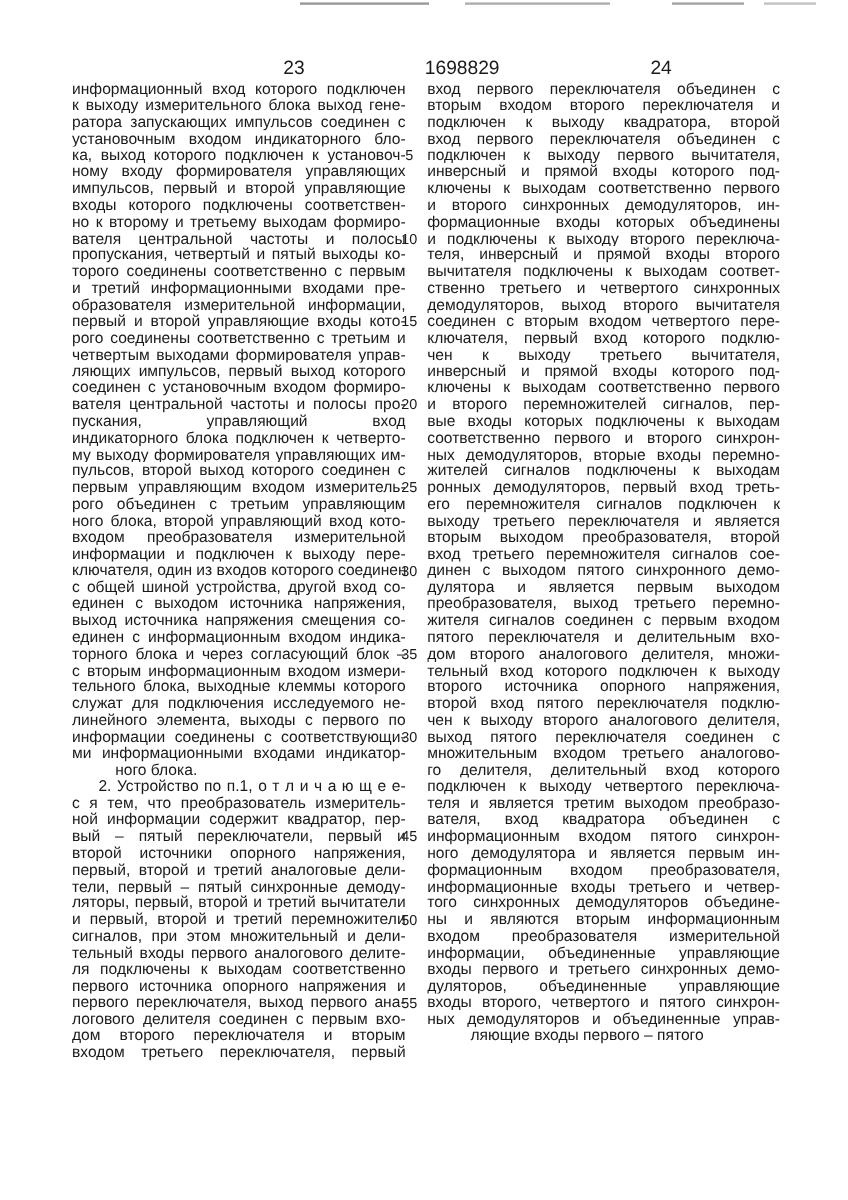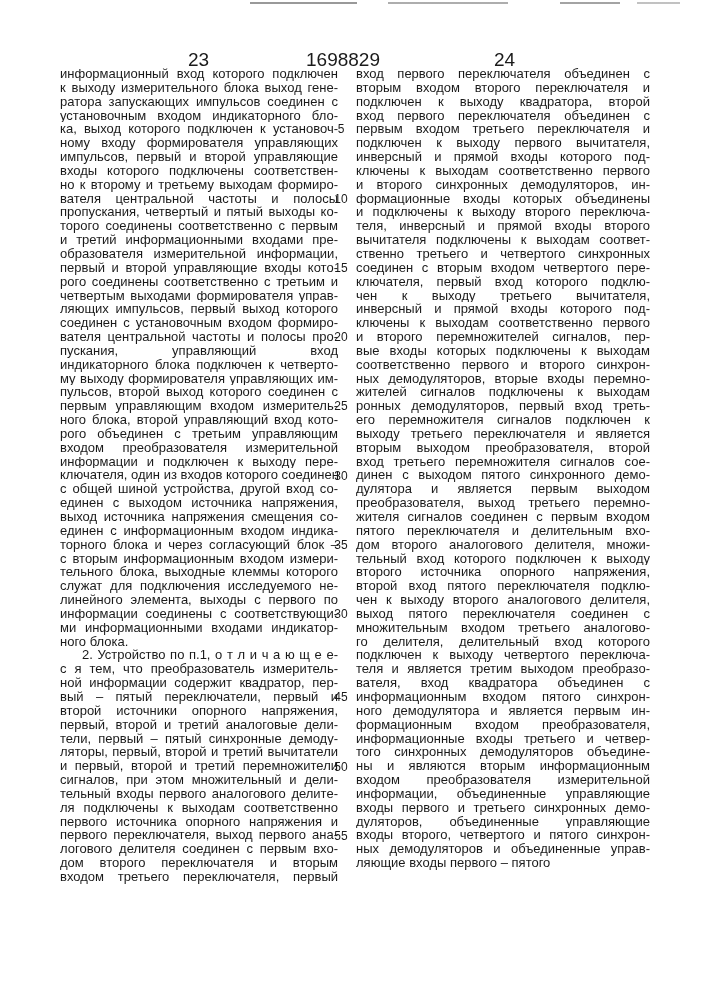--- a/index.html
+++ b/index.html
@@ -1,23 +1,23 @@
 <!DOCTYPE html>
 <html><head>
 <meta charset="utf-8">
 <style>
   html, body { margin:0; padding:0; background:#ffffff; }
   body { width:707px; height:1000px; position:relative; overflow:hidden;
          font-family:"Liberation Sans", "DejaVu Sans", sans-serif; color:#1a1a1a; }
   .topline { position:absolute; top:2px; left:250px; width:430px; height:2px;
              background:linear-gradient(90deg,#555 0 25%,transparent 25% 32%,#777 32% 60%,transparent 60% 72%,#666 72% 86%,transparent 86% 90%,#999 90% 100%); opacity:.6; }
-  .hdr { position:absolute; top:49px; font-size:19px; letter-spacing:0; }
+  .hdr { position:absolute; top:49px; font-size:16px; letter-spacing:0;margin-left:48px; }
   .col { position:absolute; top:67px; font-size:13px; line-height:13.85px; }
   .col .ln { white-space:nowrap; height:13.85px; text-align:justify; text-align-last:justify; overflow:hidden; }
-  .col .ln.last { text-align-last:left; }
+  .col .ln.last { text-align-last:left;margin-left:36px; }
   .col .ln.indent { padding-left:22px; }
   #left { left:60px; width:278px; }
   #right { left:356px; width:294px; }
   .gutter { position:absolute; left:330px; width:22px; text-align:center; font-size:12px; }
 </style>
 </head>
 <body>
 
 <div class="topline"></div>
 
@@ -44,22 +44,22 @@
     <div class="ln">рого соединены соответственно с третьим и</div>
     <div class="ln">четвертым выходами формирователя управ-</div>
     <div class="ln">ляющих импульсов, первый выход которого</div>
     <div class="ln">соединен с установочным входом формиро-</div>
     <div class="ln">вателя центральной частоты и полосы про-</div>
     <div class="ln">пускания, управляющий вход</div>
     <div class="ln">индикаторного блока подключен к четверто-</div>
     <div class="ln">му выходу формирователя управляющих им-</div>
     <div class="ln">пульсов, второй выход которого соединен с</div>
     <div class="ln">первым управляющим входом измеритель-</div>
+    <div class="ln">рого объединен с третьим управляющим</div>
     <div class="ln">ного блока, второй управляющий вход кото-</div>
-    <div class="ln">рого объединен с третьим управляющим</div>
     <div class="ln">входом преобразователя измерительной</div>
     <div class="ln">информации и подключен к выходу пере-</div>
     <div class="ln">ключателя, один из входов которого соединен</div>
     <div class="ln">с общей шиной устройства, другой вход со-</div>
     <div class="ln">единен с выходом источника напряжения,</div>
     <div class="ln">выход источника напряжения смещения со-</div>
     <div class="ln">единен с информационным входом индика-</div>
     <div class="ln">торного блока и через согласующий блок –</div>
     <div class="ln">с вторым информационным входом измери-</div>
     <div class="ln">тельного блока, выходные клеммы которого</div>
@@ -84,30 +84,30 @@
     <div class="ln">первого переключателя, выход первого ана-</div>
     <div class="ln">логового делителя соединен с первым вхо-</div>
     <div class="ln">дом второго переключателя и вторым</div>
     <div class="ln">входом третьего переключателя, первый</div>
   </div>
 <div class="col" id="right">
     <div class="ln">вход первого переключателя объединен с</div>
     <div class="ln">вторым входом второго переключателя и</div>
     <div class="ln">подключен к выходу квадратора, второй</div>
     <div class="ln">вход первого переключателя объединен с</div>
-    <div class="ln">первым входом третьего переключателя и</div>
     <div class="ln">подключен к выходу первого вычитателя,</div>
     <div class="ln">инверсный и прямой входы которого под-</div>
     <div class="ln">ключены к выходам соответственно первого</div>
     <div class="ln">и второго синхронных демодуляторов, ин-</div>
     <div class="ln">формационные входы которых объединены</div>
     <div class="ln">и подключены к выходу второго переключа-</div>
     <div class="ln">теля, инверсный и прямой входы второго</div>
     <div class="ln">вычитателя подключены к выходам соответ-</div>
     <div class="ln">ственно третьего и четвертого синхронных</div>
+    <div class="ln">демодуляторов, выход второго вычитателя</div>
     <div class="ln">соединен с вторым входом четвертого пере-</div>
     <div class="ln">ключателя, первый вход которого подклю-</div>
     <div class="ln">чен к выходу третьего вычитателя,</div>
     <div class="ln">инверсный и прямой входы которого под-</div>
     <div class="ln">ключены к выходам соответственно первого</div>
     <div class="ln">и второго перемножителей сигналов, пер-</div>
     <div class="ln">вые входы которых подключены к выходам</div>
     <div class="ln">соответственно первого и второго синхрон-</div>
     <div class="ln">ных демодуляторов, вторые входы перемно-</div>
     <div class="ln">жителей сигналов подключены к выходам</div>

